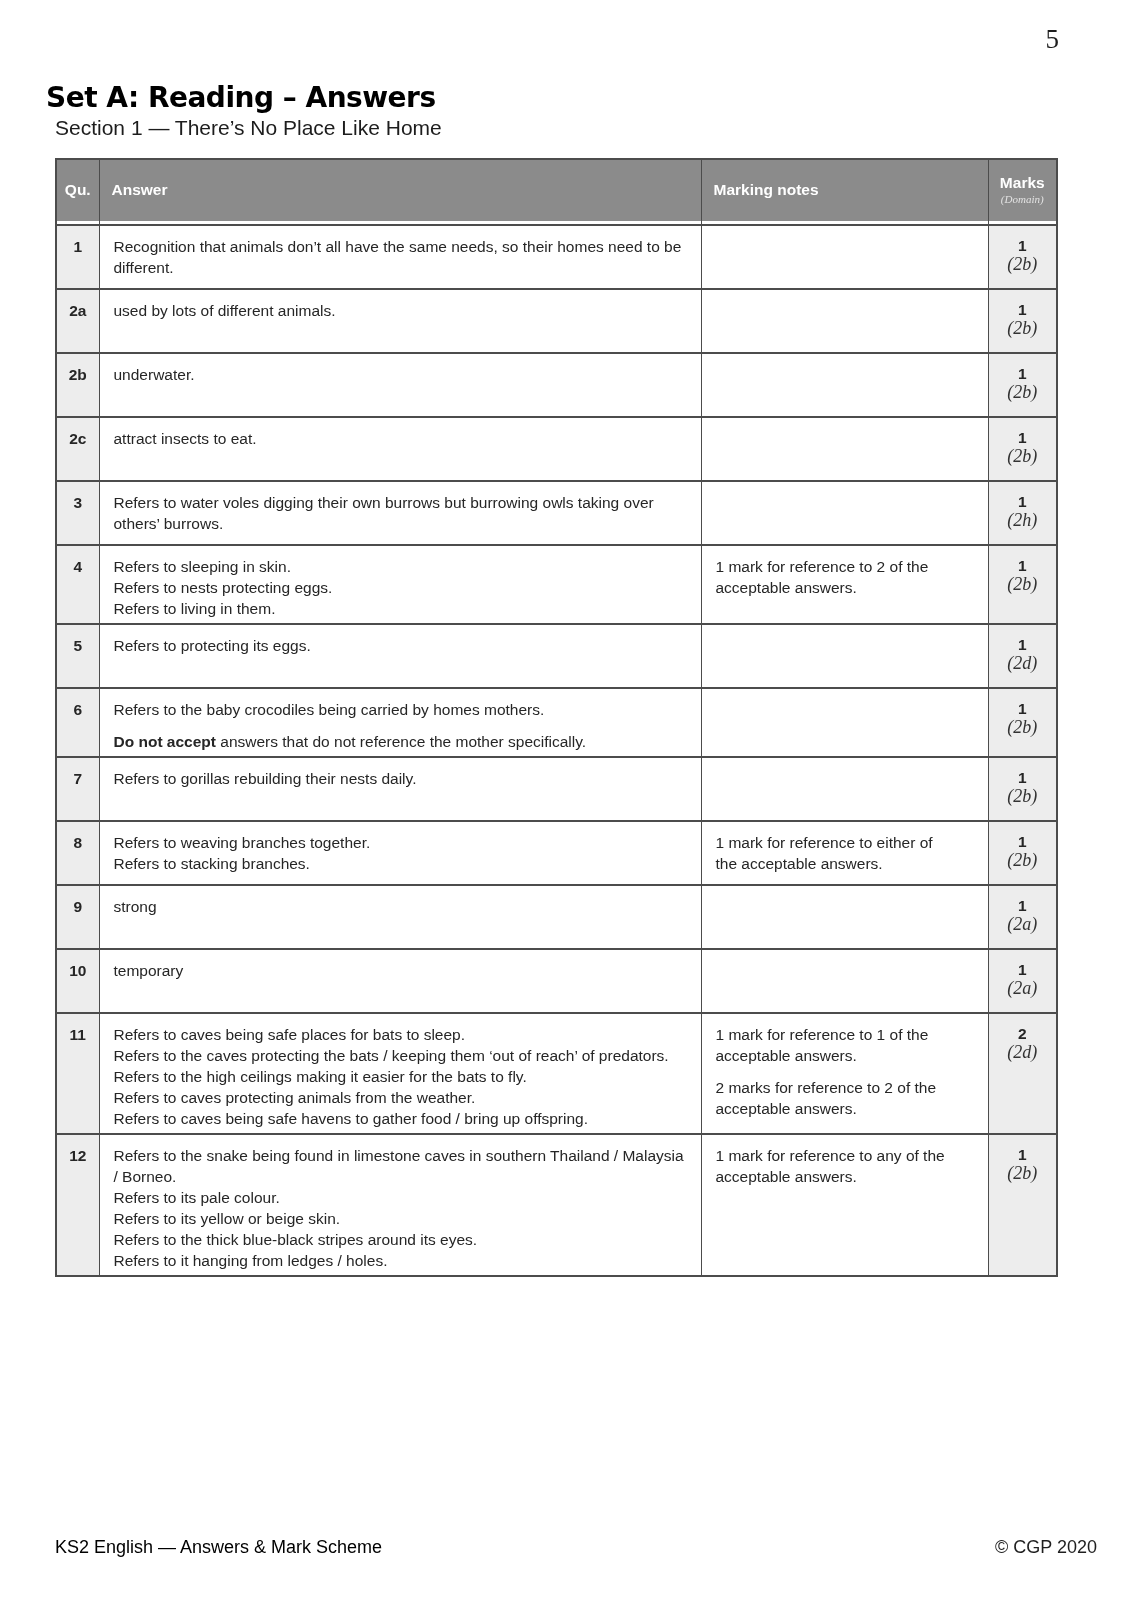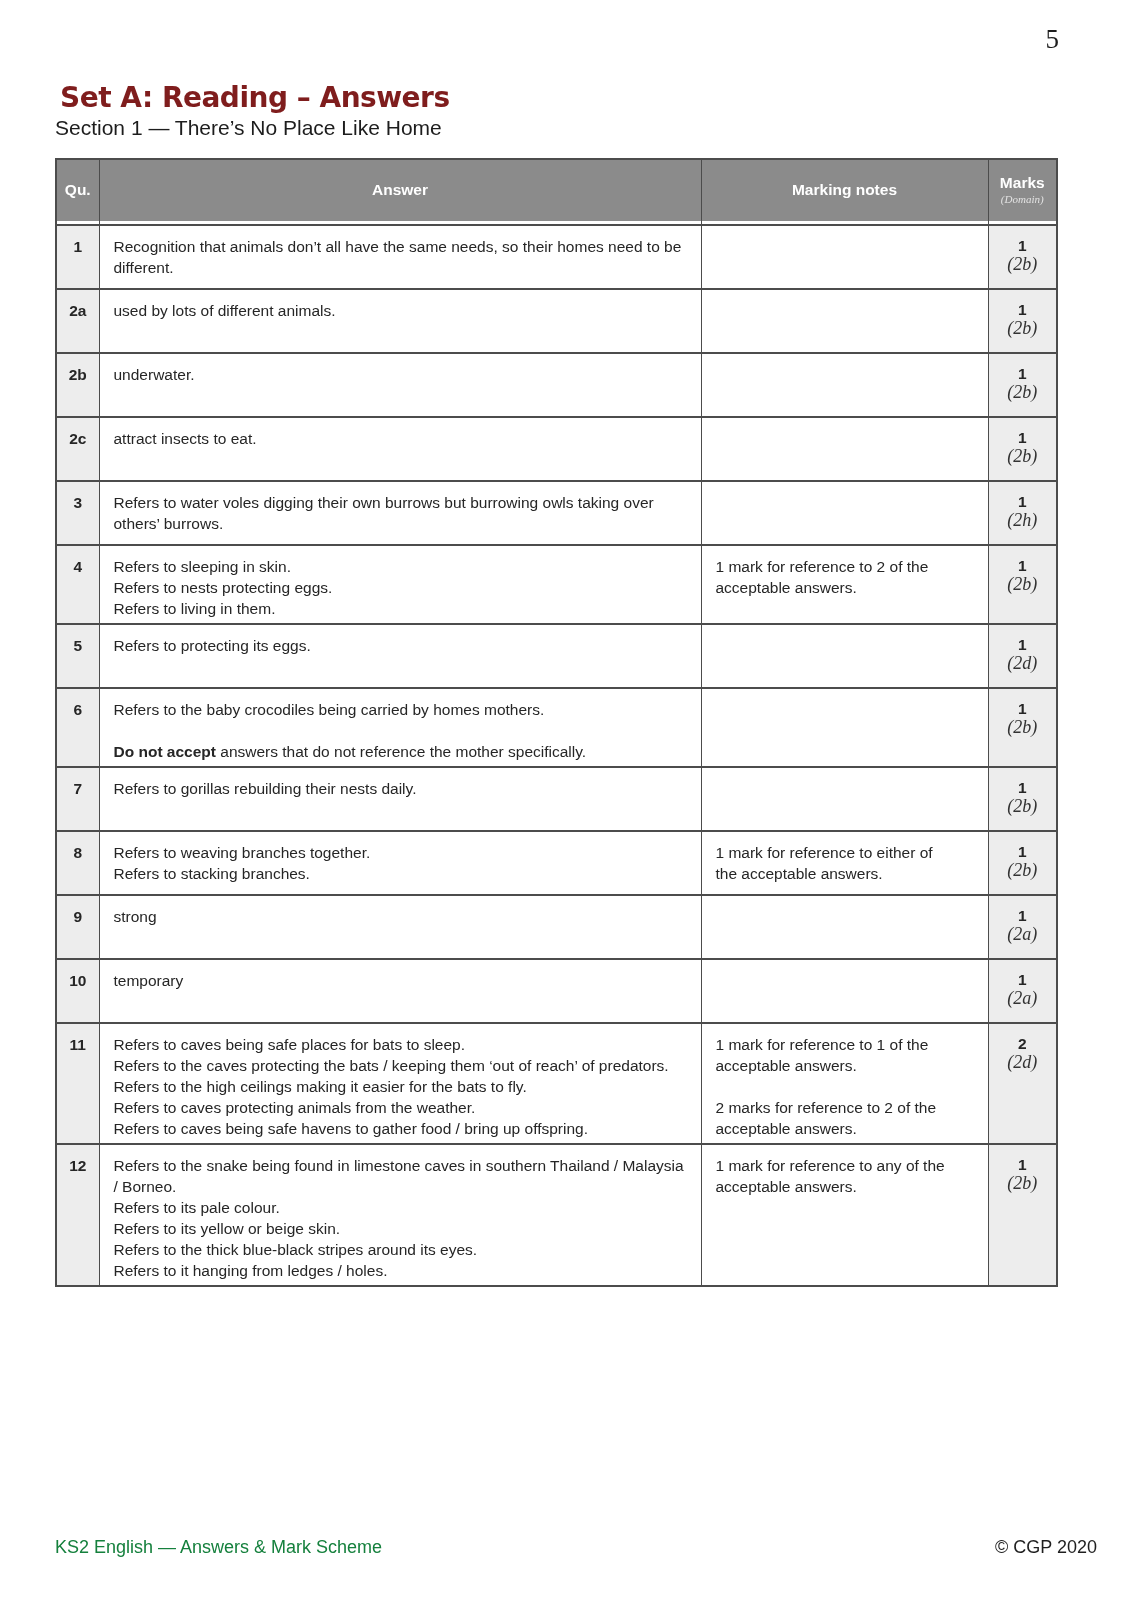--- a/index.html
+++ b/index.html
@@ -15,27 +15,27 @@
   .page-number {
     position: absolute;
     top: 24px;
     right: 72px;
     font-family: "Liberation Serif", serif;
     font-size: 27px;
     color: #1d1d1d;
   }
   .doc-title {
     position: absolute;
-    left: 60px;
+    left: 46px;
     top: 62px;
     font-family: "DejaVu Sans", sans-serif;
     font-size: 28px;
     font-weight: 800;
     letter-spacing: -0.5px;
-    color: #7f1d1d;
+    color: #000000;
   }
   .section-heading {
     position: absolute;
     left: 55px;
     top: 116px;
     font-size: 21px;
     color: #1d1d1d;
   }
   table.answers {
     position: absolute;
@@ -44,21 +44,21 @@
     width: 1001px;
     border-collapse: collapse;
     table-layout: fixed;
     border: 2px solid #4c4c4c;
   }
   .answers th {
     background: #8b8b8b;
     color: #ffffff;
     font-size: 15.5px;
     font-weight: bold;
-    text-align: center;
+    text-align: left;
     vertical-align: middle;
     padding: 6px 12px 10px 12px;
     height: 48px;
     border: 1px solid #4c4c4c;
     border-bottom: 2px solid #4c4c4c;
     box-shadow: inset 0 -3px 0 #ffffff;
   }
   .answers th.qu-h, .answers th.marks-h { text-align: center; padding-left: 4px; padding-right: 4px; }
   .marks-h .marks-label { display: block; line-height: 17px; }
   .marks-h .domain-sub {
@@ -97,29 +97,29 @@
   }
   .marks .val { font-weight: bold; line-height: 20px; }
   .marks .dom {
     font-family: "Liberation Serif", serif;
     font-style: italic;
     font-size: 18px;
     line-height: 17px;
     color: #333333;
   }
   .line { margin: 0; }
-  .line.gap { margin-top: 21px; }
+  .line.gap { margin-top: 11px; }
   .notes .line { max-width: 230px; }
   .bold { font-weight: bold; }
   .footer-left {
     position: absolute;
     left: 55px;
     bottom: 42px;
     font-size: 18px;
-    color: #15803d;
+    color: #000000;
   }
   .footer-right {
     position: absolute;
     right: 34px;
     bottom: 42px;
     font-size: 18px;
     color: #1f1f1f;
   }
 </style>
 </head>

